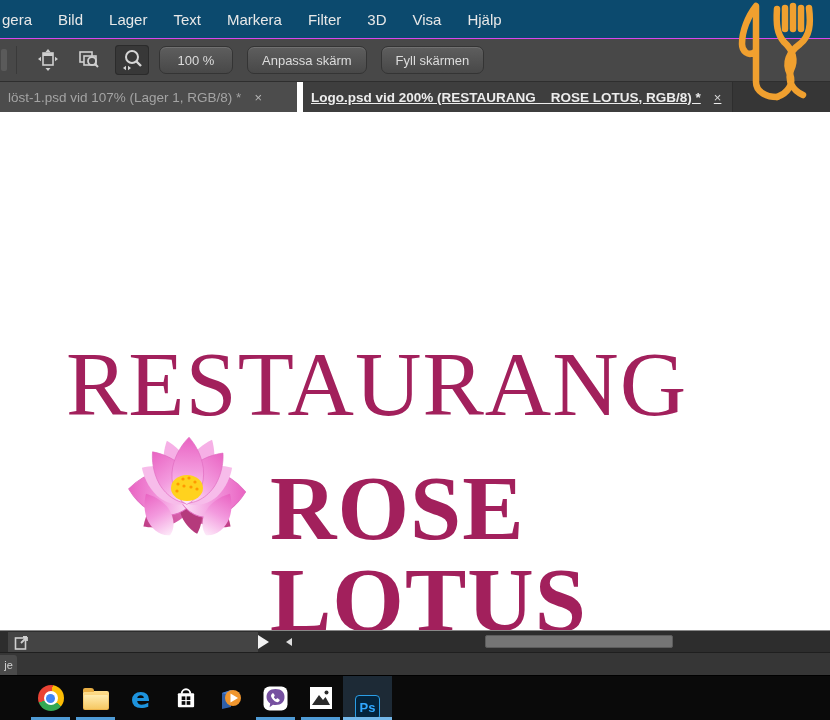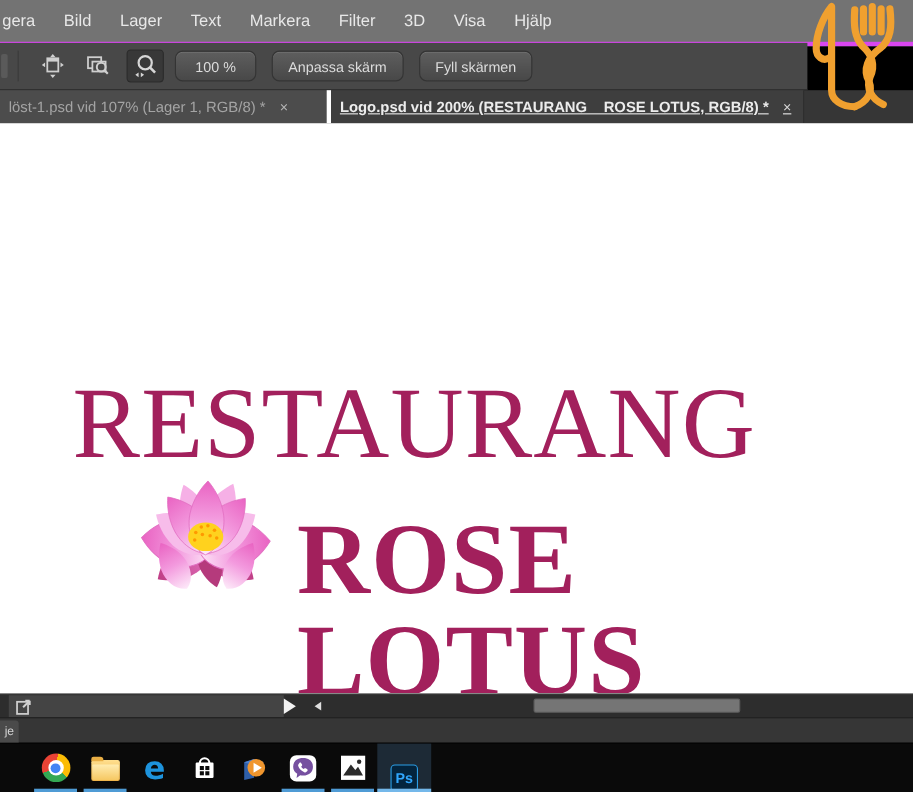--- a/index.html
+++ b/index.html
@@ -1,46 +1,46 @@
 <!DOCTYPE html>
 <html><head>
 <meta charset="utf-8">
 <style>
   html,body{margin:0;padding:0;}
   body{width:830px;height:720px;overflow:hidden;background:#000;
        font-family:"Liberation Sans",sans-serif;position:relative;}
   .abs{position:absolute;}
 
   
-  #menubar{left:0;top:0;width:830px;height:38px;background:#737373;
-           border-bottom:4px solid #d946ef;display:flex;}
+  #menubar{left:0;top:0;width:830px;height:38px;background:#0c4a6e;
+           border-bottom:2px solid #d946ef;display:flex;}
   .menu-item{color:#e8e8e8;font-size:15px;padding:0 13px;height:38px;
              display:flex;align-items:center;cursor:default;}
   .menu-item:first-child{padding-left:2px;}
 
   
-  #optionsbar{left:0;top:39px;width:734px;height:42px;background:#484848;
+  #optionsbar{left:0;top:39px;width:830px;height:42px;background:#484848;
               border-bottom:1px solid #2e2e2e;display:flex;align-items:center;}
   .opt-sliver{width:6px;height:22px;background:#5a5a5a;border-radius:2px;margin-left:1px;}
   .opt-sep{width:1px;height:28px;background:#3a3a3a;margin:0 10px 0 9px;}
   .opt-icon{width:34px;height:30px;display:flex;align-items:center;justify-content:center;
             border-radius:4px;margin:0 4px;}
   .opt-icon.pressed{background:#383838;box-shadow:inset 0 0 0 1px #2b2b2b;}
   .opt-btn{height:26px;padding:0 14px;display:flex;align-items:center;justify-content:center;
            background:linear-gradient(#5e5e5e,#484848);border:1px solid #343434;
            border-radius:7px;color:#dcdcdc;font-size:13px;margin:0 7px;
            box-shadow:inset 0 1px 0 rgba(255,255,255,.12);white-space:nowrap;}
   .opt-btn.first{margin-left:6px;min-width:44px;}
 
   
   #tabbar{left:0;top:82px;width:830px;height:30px;background:#363636;
           border-bottom:2px solid #262626;display:flex;align-items:stretch;}
   .doc-tab{display:flex;align-items:center;padding:0 8px;font-size:13.5px;white-space:pre;}
   .doc-tab .tab-close{margin-left:10px;font-size:13px;padding:0 3px;}
-  #tab1{background:#4c4c4c;color:#a4a4a4;width:281px;border-right:4px solid #ffffff;}
+  #tab1{background:#4c4c4c;color:#a4a4a4;width:281px;border-right:6px solid #ffffff;}
   #tab1 .tab-close{color:#b5b5b5;}
   #tab2{background:#3e3e3e;color:#ececec;font-weight:bold;border-right:1px solid #2e2e2e;text-decoration:underline;}
   #tab2 .tab-close{color:#d8d8d8;font-weight:normal;}
 
   
   #canvas{left:0;top:112px;width:830px;height:518px;background:#ffffff;}
   #logo-line1{left:38px;top:226px;font-family:"Liberation Serif",serif;
               font-size:92px;letter-spacing:1px;line-height:1;}
   #logo-line2{left:270px;top:350px;font-family:"Liberation Serif",serif;
               font-size:92px;letter-spacing:1px;line-height:1;font-weight:bold;}

